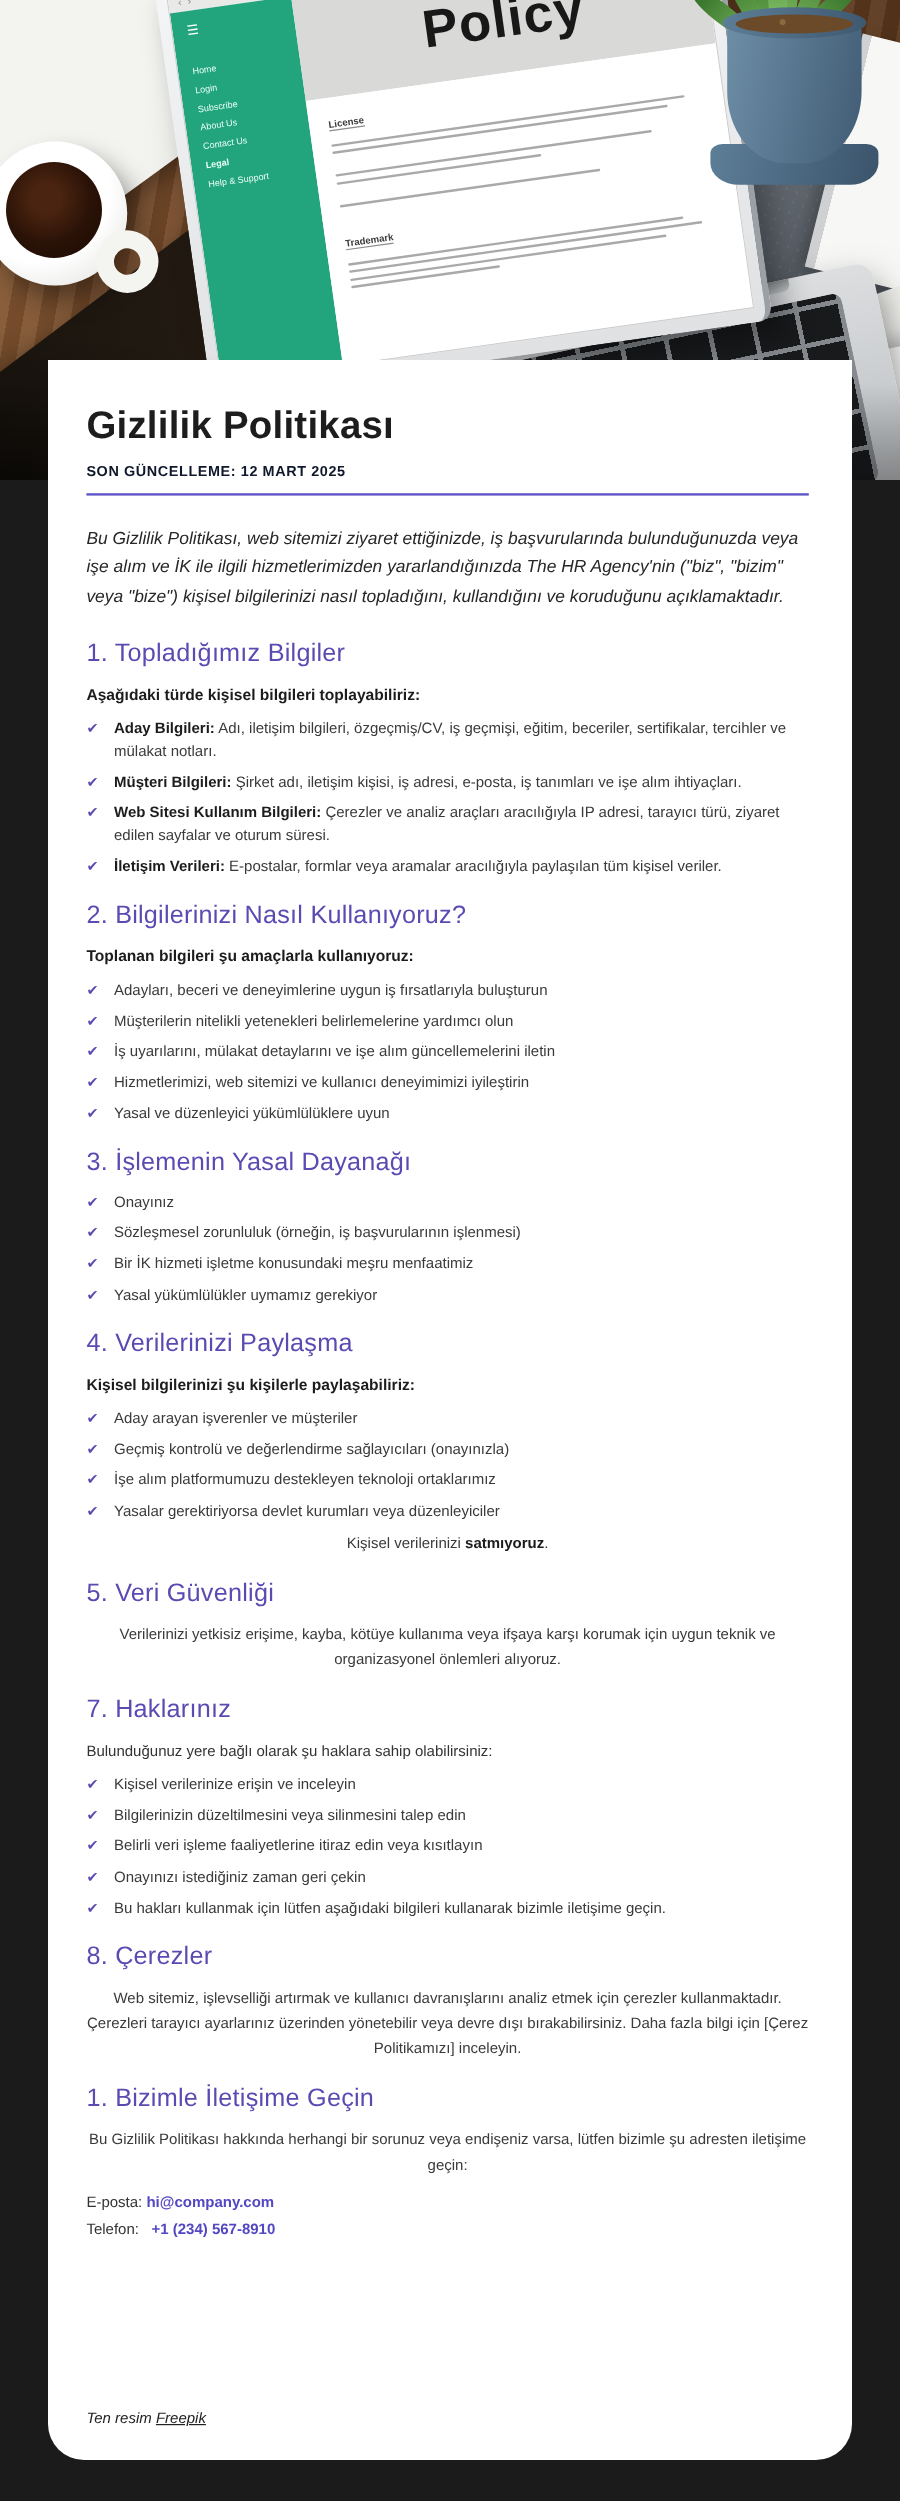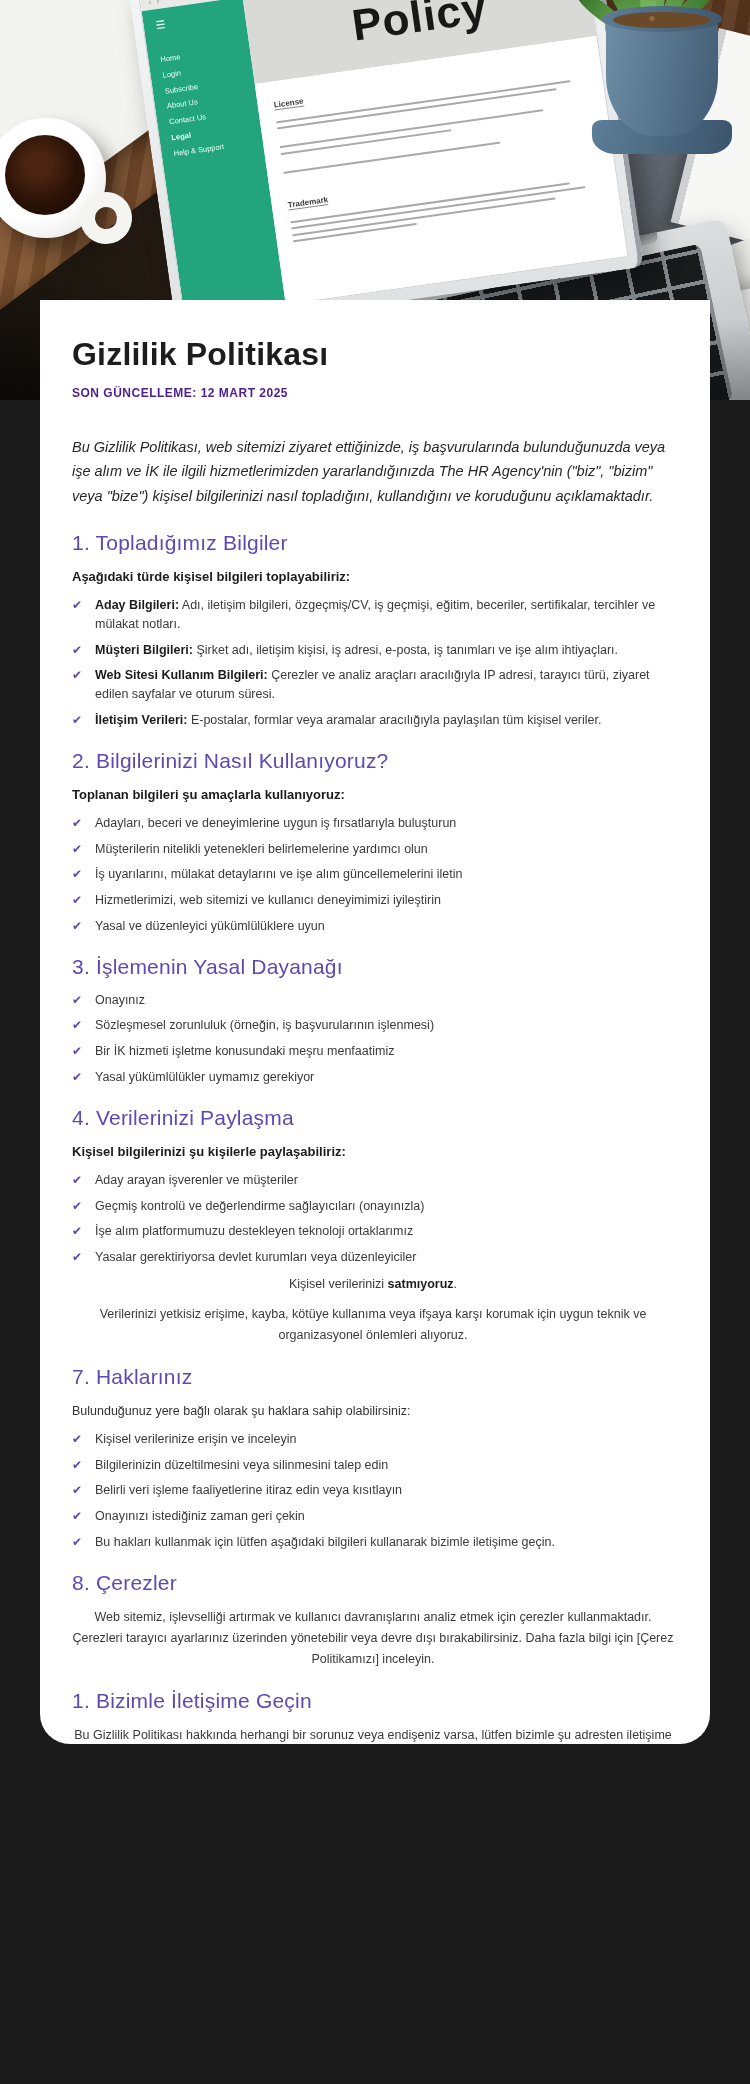--- a/index.html
+++ b/index.html
@@ -110,26 +110,26 @@
             transform:rotate(-4deg); box-shadow:0 16px 30px rgba(0,0,0,.5); }
   .kbdeck::before { content:""; position:absolute; left:70px; right:70px; top:0; height:10px;
             background:linear-gradient(#8f9396,#c6c9cb); border-radius:0 0 6px 6px; }
   .keys { position:absolute; left:30px; right:30px; top:20px; height:160px; border-radius:8px;
             background-color:#191a1c;
             background-image:
               repeating-linear-gradient(90deg, transparent 0 33px, #85898d 33px 37px),
               repeating-linear-gradient(0deg, transparent 0 27px, #85898d 27px 31px); }
 
   
-  .card { position:relative; z-index:10; width:670px; height:1444px; margin:-100px 0 0 40px;
+  .card { position:relative; z-index:10; width:670px; height:1750px; margin:-100px 0 0 40px;
           background:var(--card_bg,#ffffff); border-radius:0 0 30px 30px;
           padding:36px 36px 28px 32px; display:flex; flex-direction:column; overflow:hidden; }
 
   h1.title { font-size:32px; font-weight:600; color:#1d1d1d; letter-spacing:.2px; margin:0 0 13px; }
-  .updated { font-size:12px; font-weight:bold; color:#4c1d95; letter-spacing:.5px; margin:0 0 11px; }
+  .updated { font-size:12px; font-weight:bold; color:#0f172a; letter-spacing:.5px; margin:0 0 11px; }
   .rule { border:0; height:2px; background:var(--rule,#6156c9); margin:0 0 24px; }
   .intro { font-size:14.5px; font-style:italic; color:#272727; line-height:1.68; margin:0 0 4px; }
 
   section.sec h2 { font-size:21px; font-weight:500; color:var(--accent,#5b4ab2);
           margin:19px 0 12px; letter-spacing:.2px; }
   .lead { font-size:13px; font-weight:bold; color:#1c1c1c; margin:0 0 9px; line-height:1.55; }
   .pretext { font-size:12.5px; color:#333333; margin:0 0 9px; line-height:1.6; }
   .bullets { margin:0 0 4px; }
   .bullet { display:flex; gap:9px; margin:7px 0; font-size:12.5px; color:#3a3a3a; line-height:1.5; }
   .bullet .check { flex:0 0 14px; color:var(--accent,#5b4ab2); font-size:12px; line-height:1.55;
@@ -318,20 +318,21 @@
               <span><span>İşe alım platformumuzu destekleyen teknoloji ortaklarımız</span></span>
             </div>
             <div class="bullet">
               <span class="check">✔</span>
               <span><span>Yasalar gerektiriyorsa devlet kurumları veya düzenleyiciler</span></span>
             </div>
           </div>
           <p class="body"><span>Kişisel verilerinizi </span><b>satmıyoruz</b><span>.</span></p>
         </section>
         <section class="sec">
+          <h2>5. Veri Güvenliği</h2>
           <p class="body"><span>Verilerinizi yetkisiz erişime, kayba, kötüye kullanıma veya ifşaya karşı korumak için uygun teknik ve organizasyonel önlemleri alıyoruz.</span></p>
         </section>
         <section class="sec">
           <h2>7. Haklarınız</h2>
           <p class="pretext">Bulunduğunuz yere bağlı olarak şu haklara sahip olabilirsiniz:</p>
           <div class="bullets">
             <div class="bullet">
               <span class="check">✔</span>
               <span><span>Kişisel verilerinize erişin ve inceleyin</span></span>
             </div>

